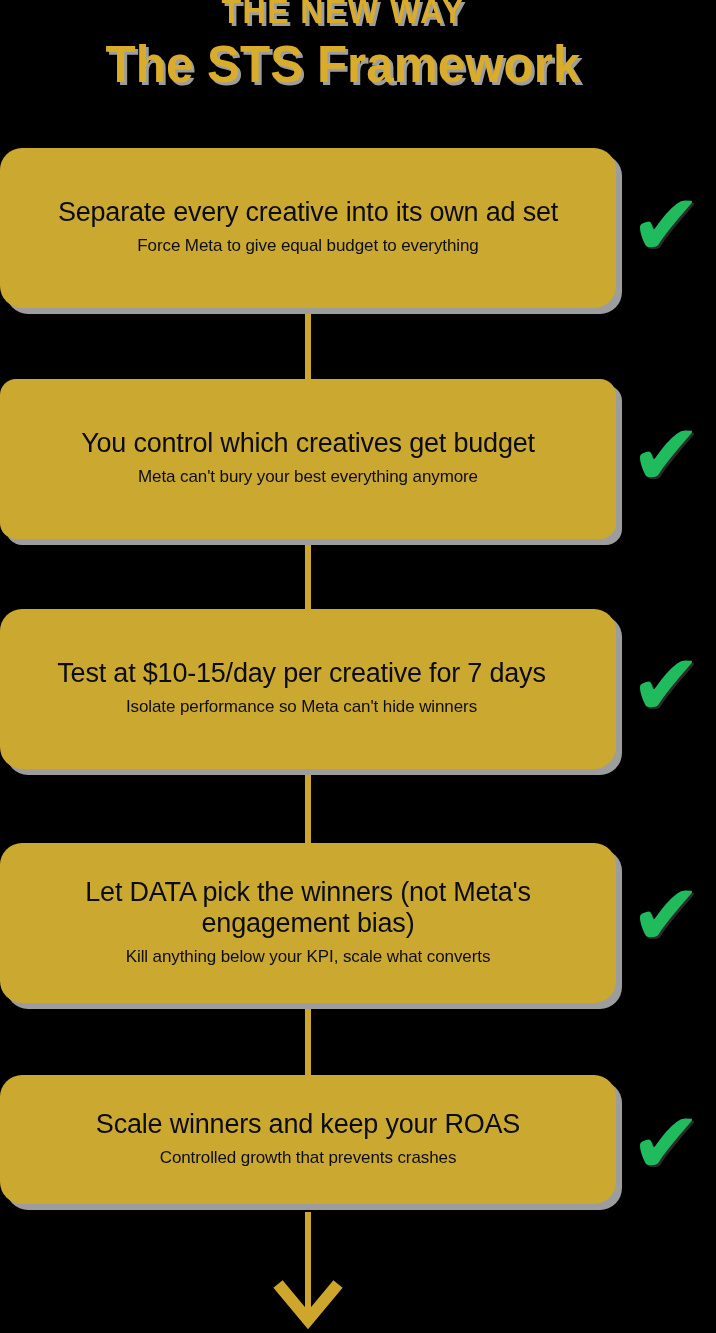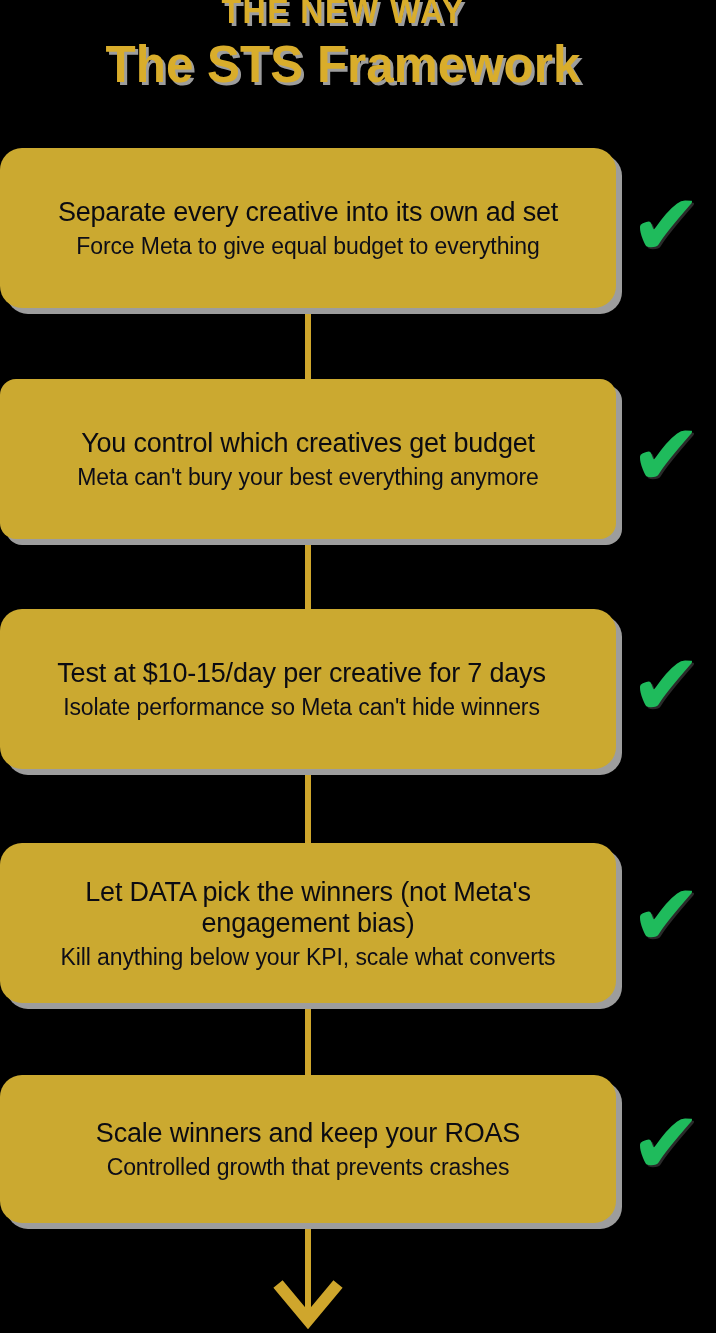--- a/index.html
+++ b/index.html
@@ -76,21 +76,21 @@
     text-align:center;
   }
   .card-title {
     font-size:27px;
     font-weight:normal;
     color:#0b0b12;
     line-height:31px;
     letter-spacing:-0.2px;
   }
   .card-sub {
-    font-size:23px;
+    font-size:17px;
     font-weight:normal;
     color:#0d0d18;
     line-height:26px;
     margin-top:5px;
     letter-spacing:-0.1px;
   }
 
   .check {
     position:absolute;
     z-index:3;
@@ -143,21 +143,21 @@
       <div class="card-sub">Isolate performance so Meta can't hide winners</div>
     </div>
     <div class="check" style="left:630px; top:642px;">✔</div>
 
     <div class="card" style="top:843px; height:160px;">
       <div class="card-title">Let DATA pick the winners (not Meta's engagement bias)</div>
       <div class="card-sub">Kill anything below your KPI, scale what converts</div>
     </div>
     <div class="check" style="left:630px; top:872px;">✔</div>
 
-    <div class="card" style="top:1075px; height:148px;">
+    <div class="card" style="top:1075px; height:129px;">
       <div class="card-title">Scale winners and keep your ROAS</div>
       <div class="card-sub">Controlled growth that prevents crashes</div>
     </div>
     <div class="check" style="left:630px; top:1100px;">✔</div>
 
     <svg class="arrowhead" style="left:272px; top:1276px;" width="72" height="60" viewBox="0 0 72 60">
       <polyline points="6,8 36,44 66,8" fill="none" stroke="#cfa62c" stroke-width="12" stroke-linecap="butt" stroke-linejoin="miter"></polyline>
     </svg>
 
   </div>

